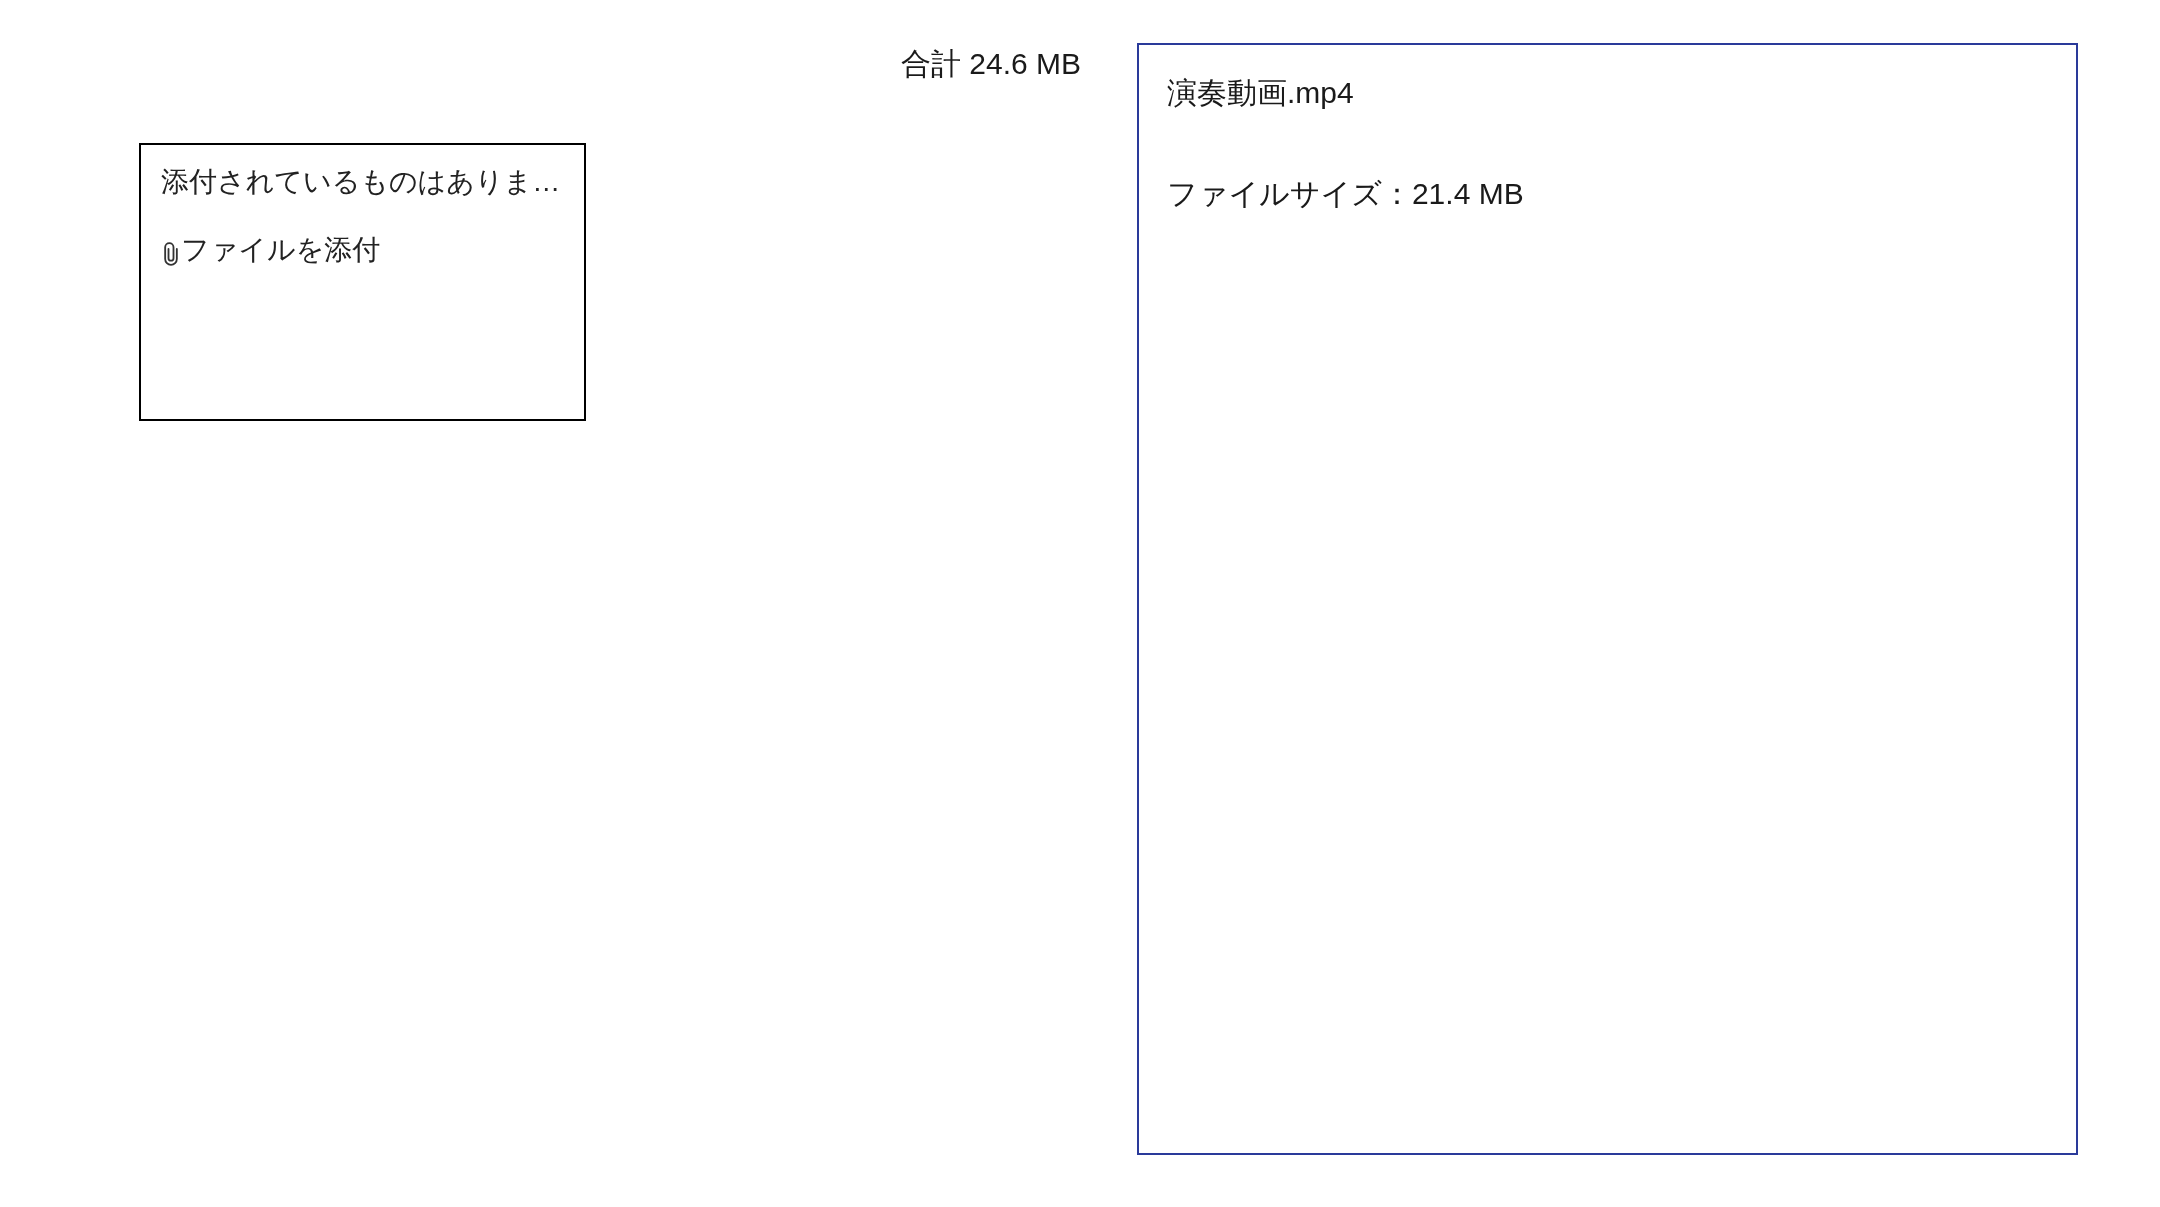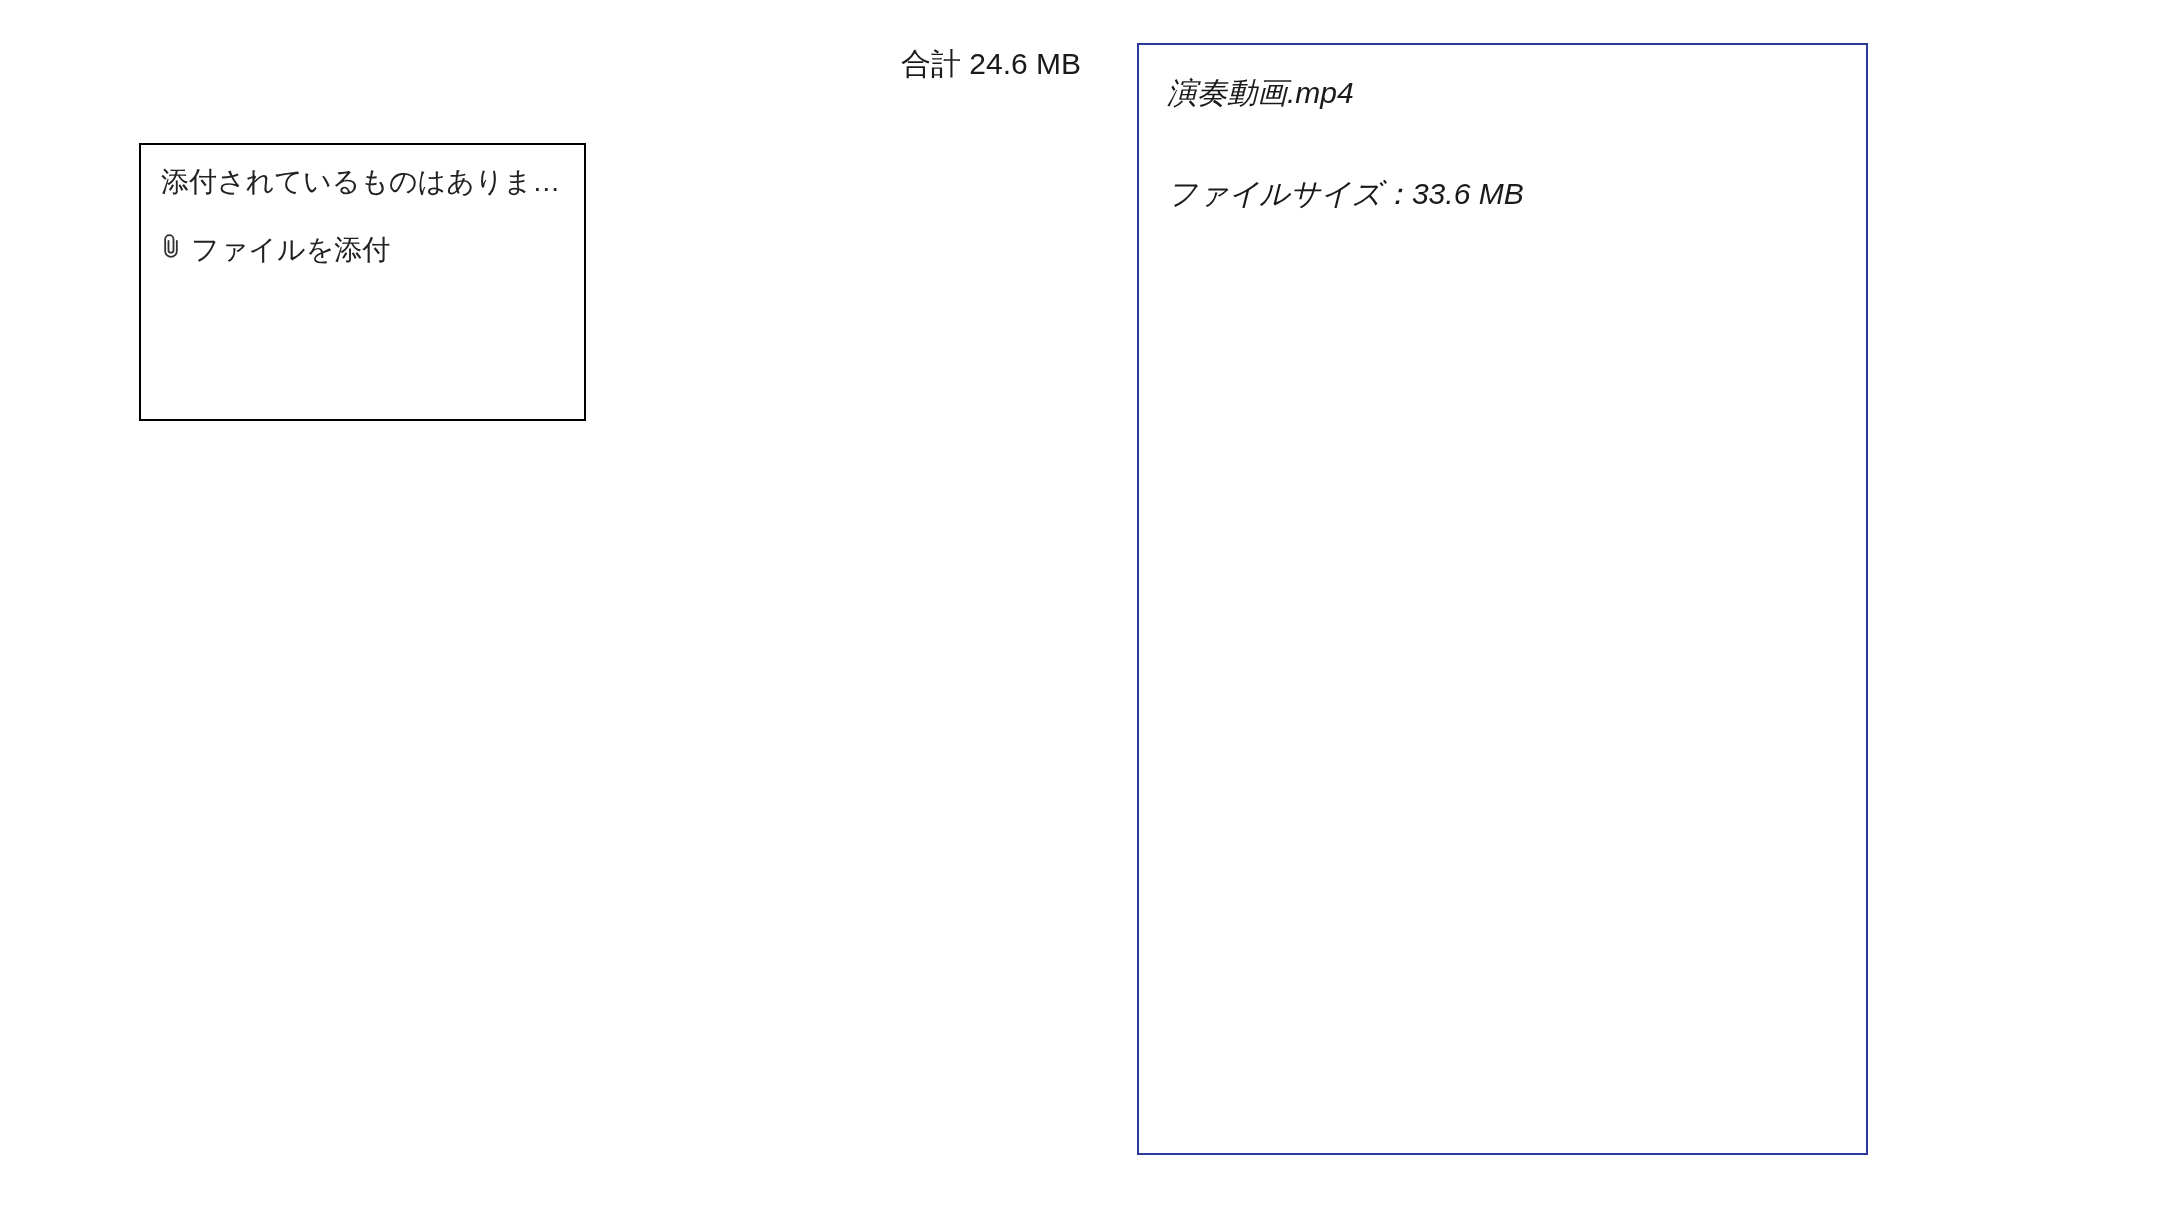--- a/index.html
+++ b/index.html
@@ -27,22 +27,21 @@
     .no-attachment-text {
       font-size: 28px;
       color: #222;
       white-space: nowrap;
       overflow: hidden;
       text-overflow: ellipsis;
       margin-bottom: 30px;
     }
     .attach-row {
       display: flex;
-      align-items: flex-start;
-      gap: 10px;
+      align-items: flex-end;
       cursor: pointer;
       color: #222;
     }
     .attach-row .icon {
       flex-shrink: 0;
       display: inline-flex;
       align-items: center;
     }
     .attach-row .label {
       font-size: 28px;
@@ -55,25 +54,24 @@
       position: absolute;
       left: 901px;
       top: 44px;
       font-size: 30px;
       color: #1a1a1a;
     }
     .file-list-box {
       position: absolute;
       left: 1137px;
       top: 43px;
-      width: 731px;
+      width: 941px;
       height: 1112px;
       border: 2px solid #2a3a9a;
       padding: 28px 28px;
-      font-style: italic;
     }
     .file-entry {
       margin-bottom: 60px;
     }
     .file-name {
       font-size: 30px;
       color: #1a1a1a;
       margin-bottom: 24px;
     }
     .file-size {
@@ -100,16 +98,16 @@
 <div class="total-label">
   <span>合計 </span><span>24.6 MB</span>
 </div>
 
 <div class="file-list-box">
   <div class="file-entry">
     <div class="file-name">演奏動画.mp4</div>
   </div>
   <div class="file-entry">
     <div class="file-size">
-      <span>ファイルサイズ：</span><span>33.6 MB</span>
+      <span>ファイルサイズ：</span><span>21.4 MB</span>
     </div>
   </div>
 </div>
 
 </body></html>

